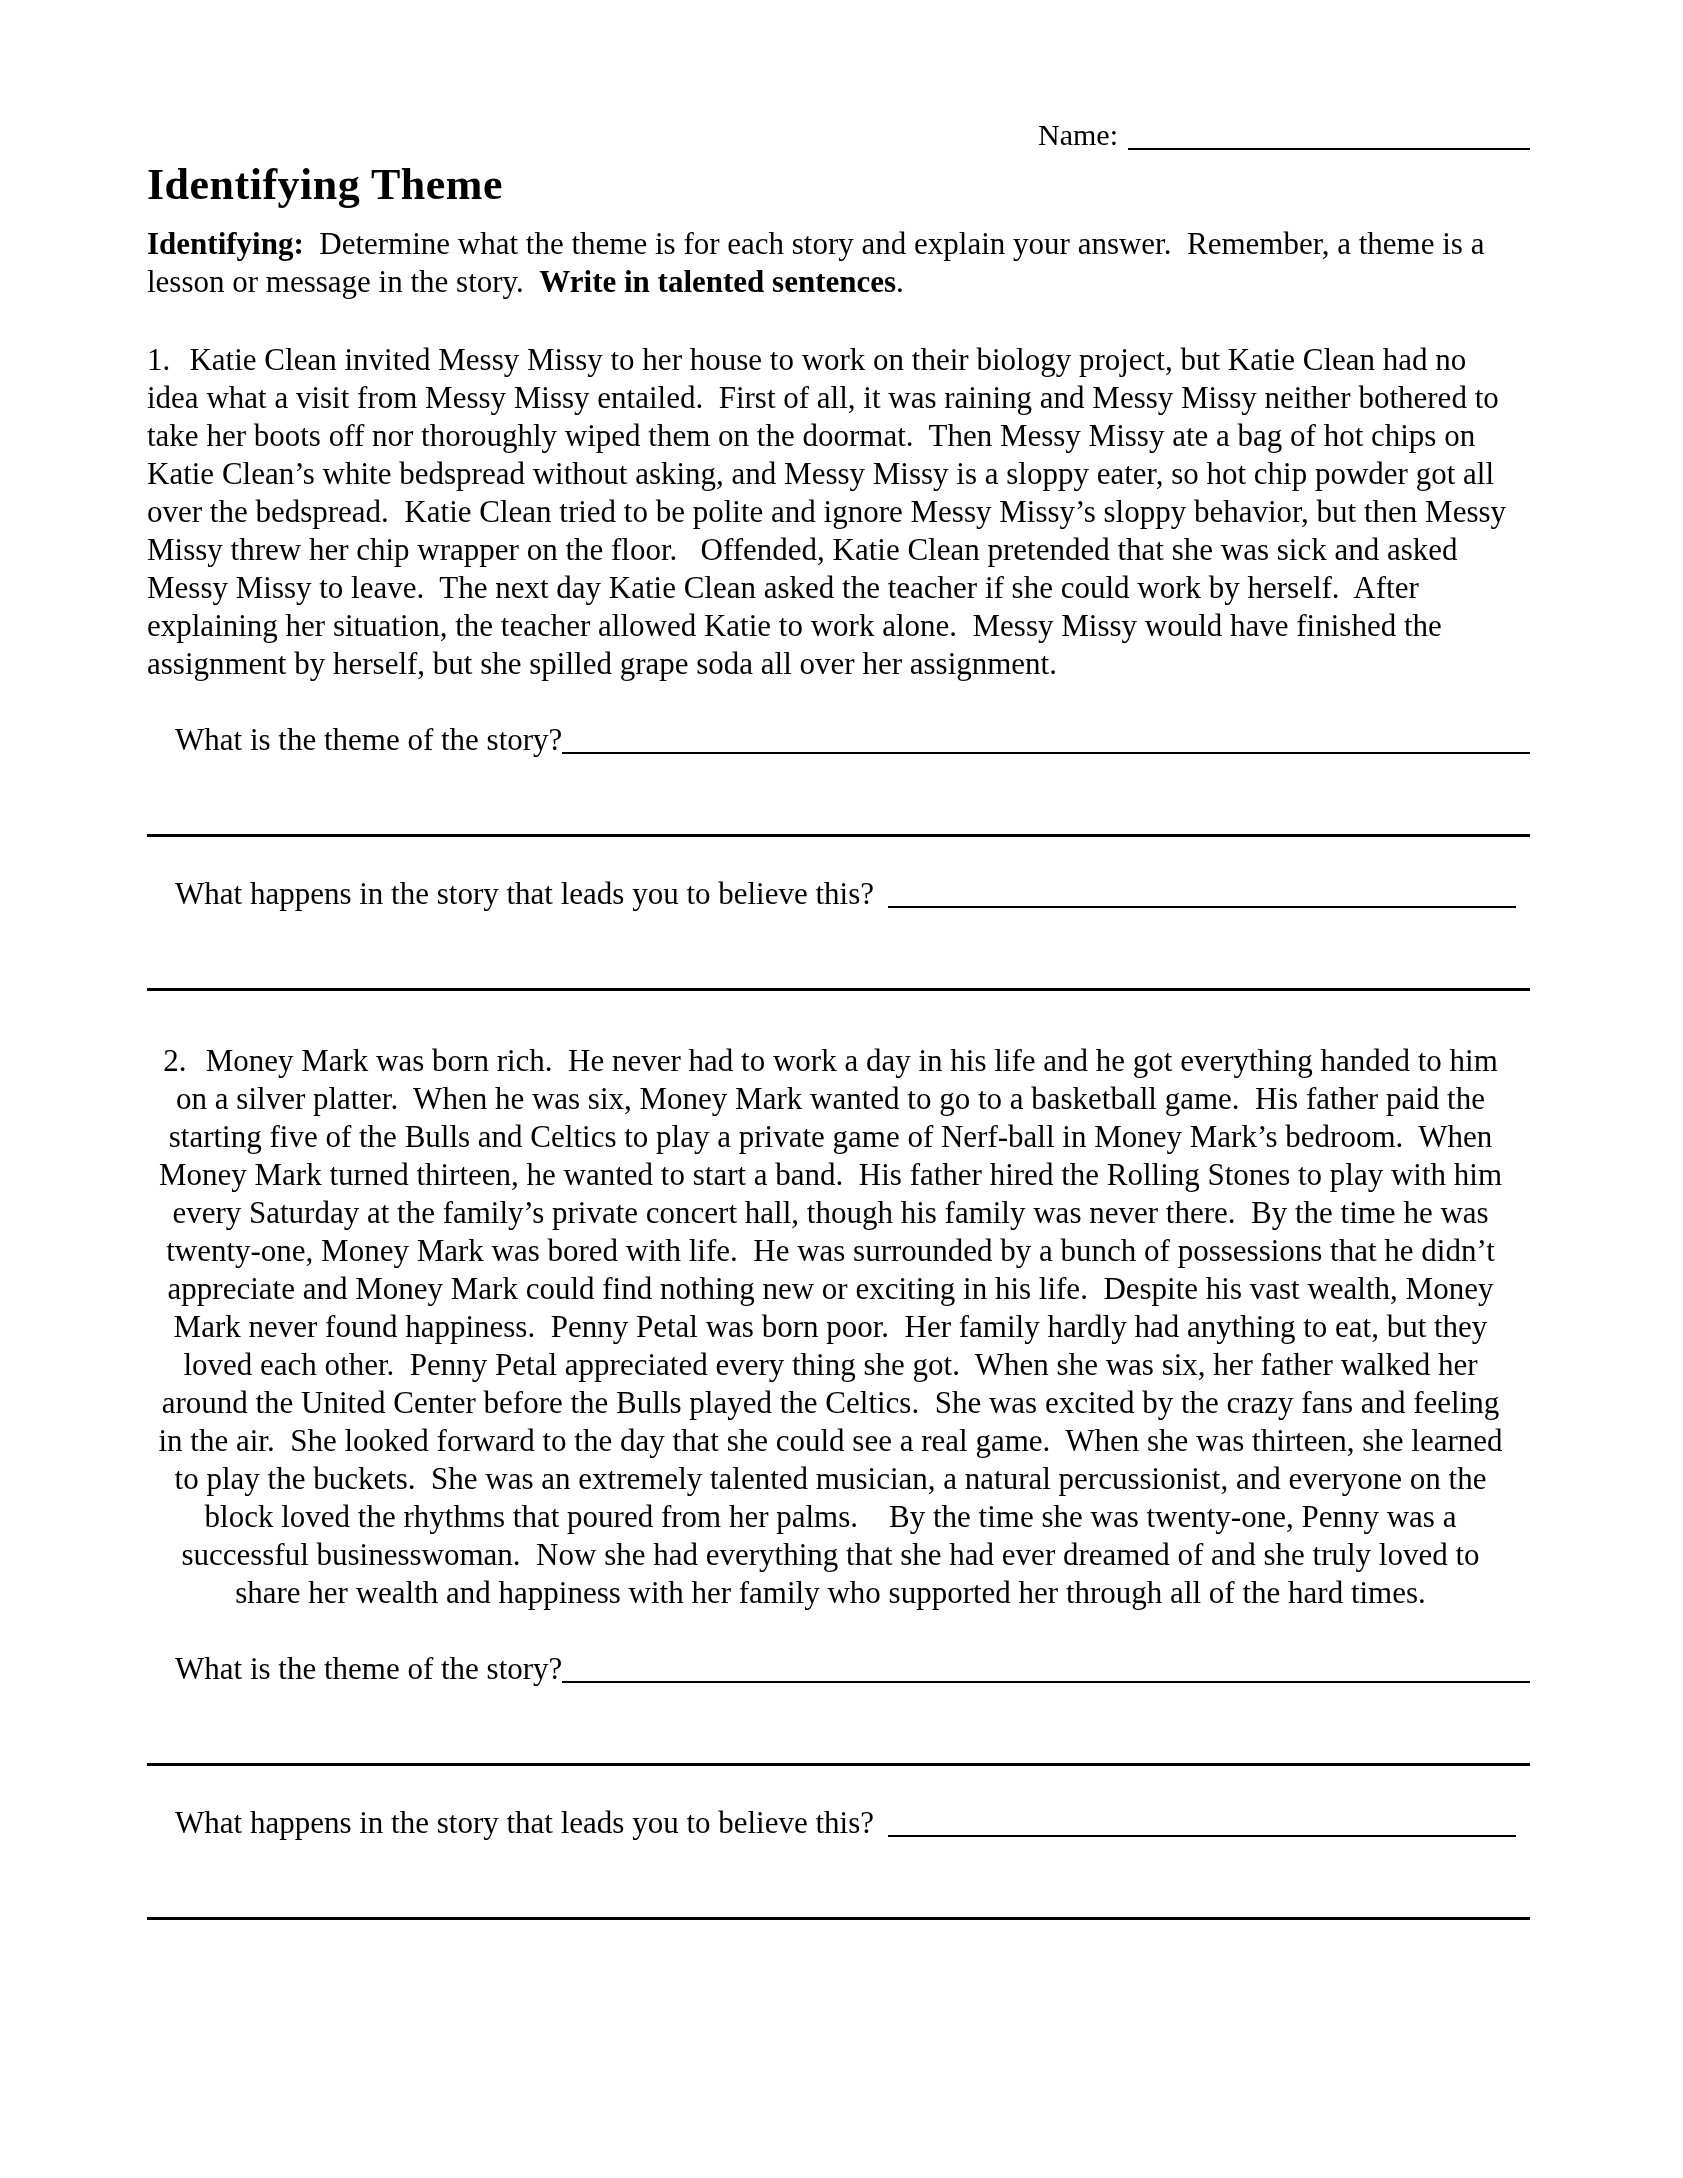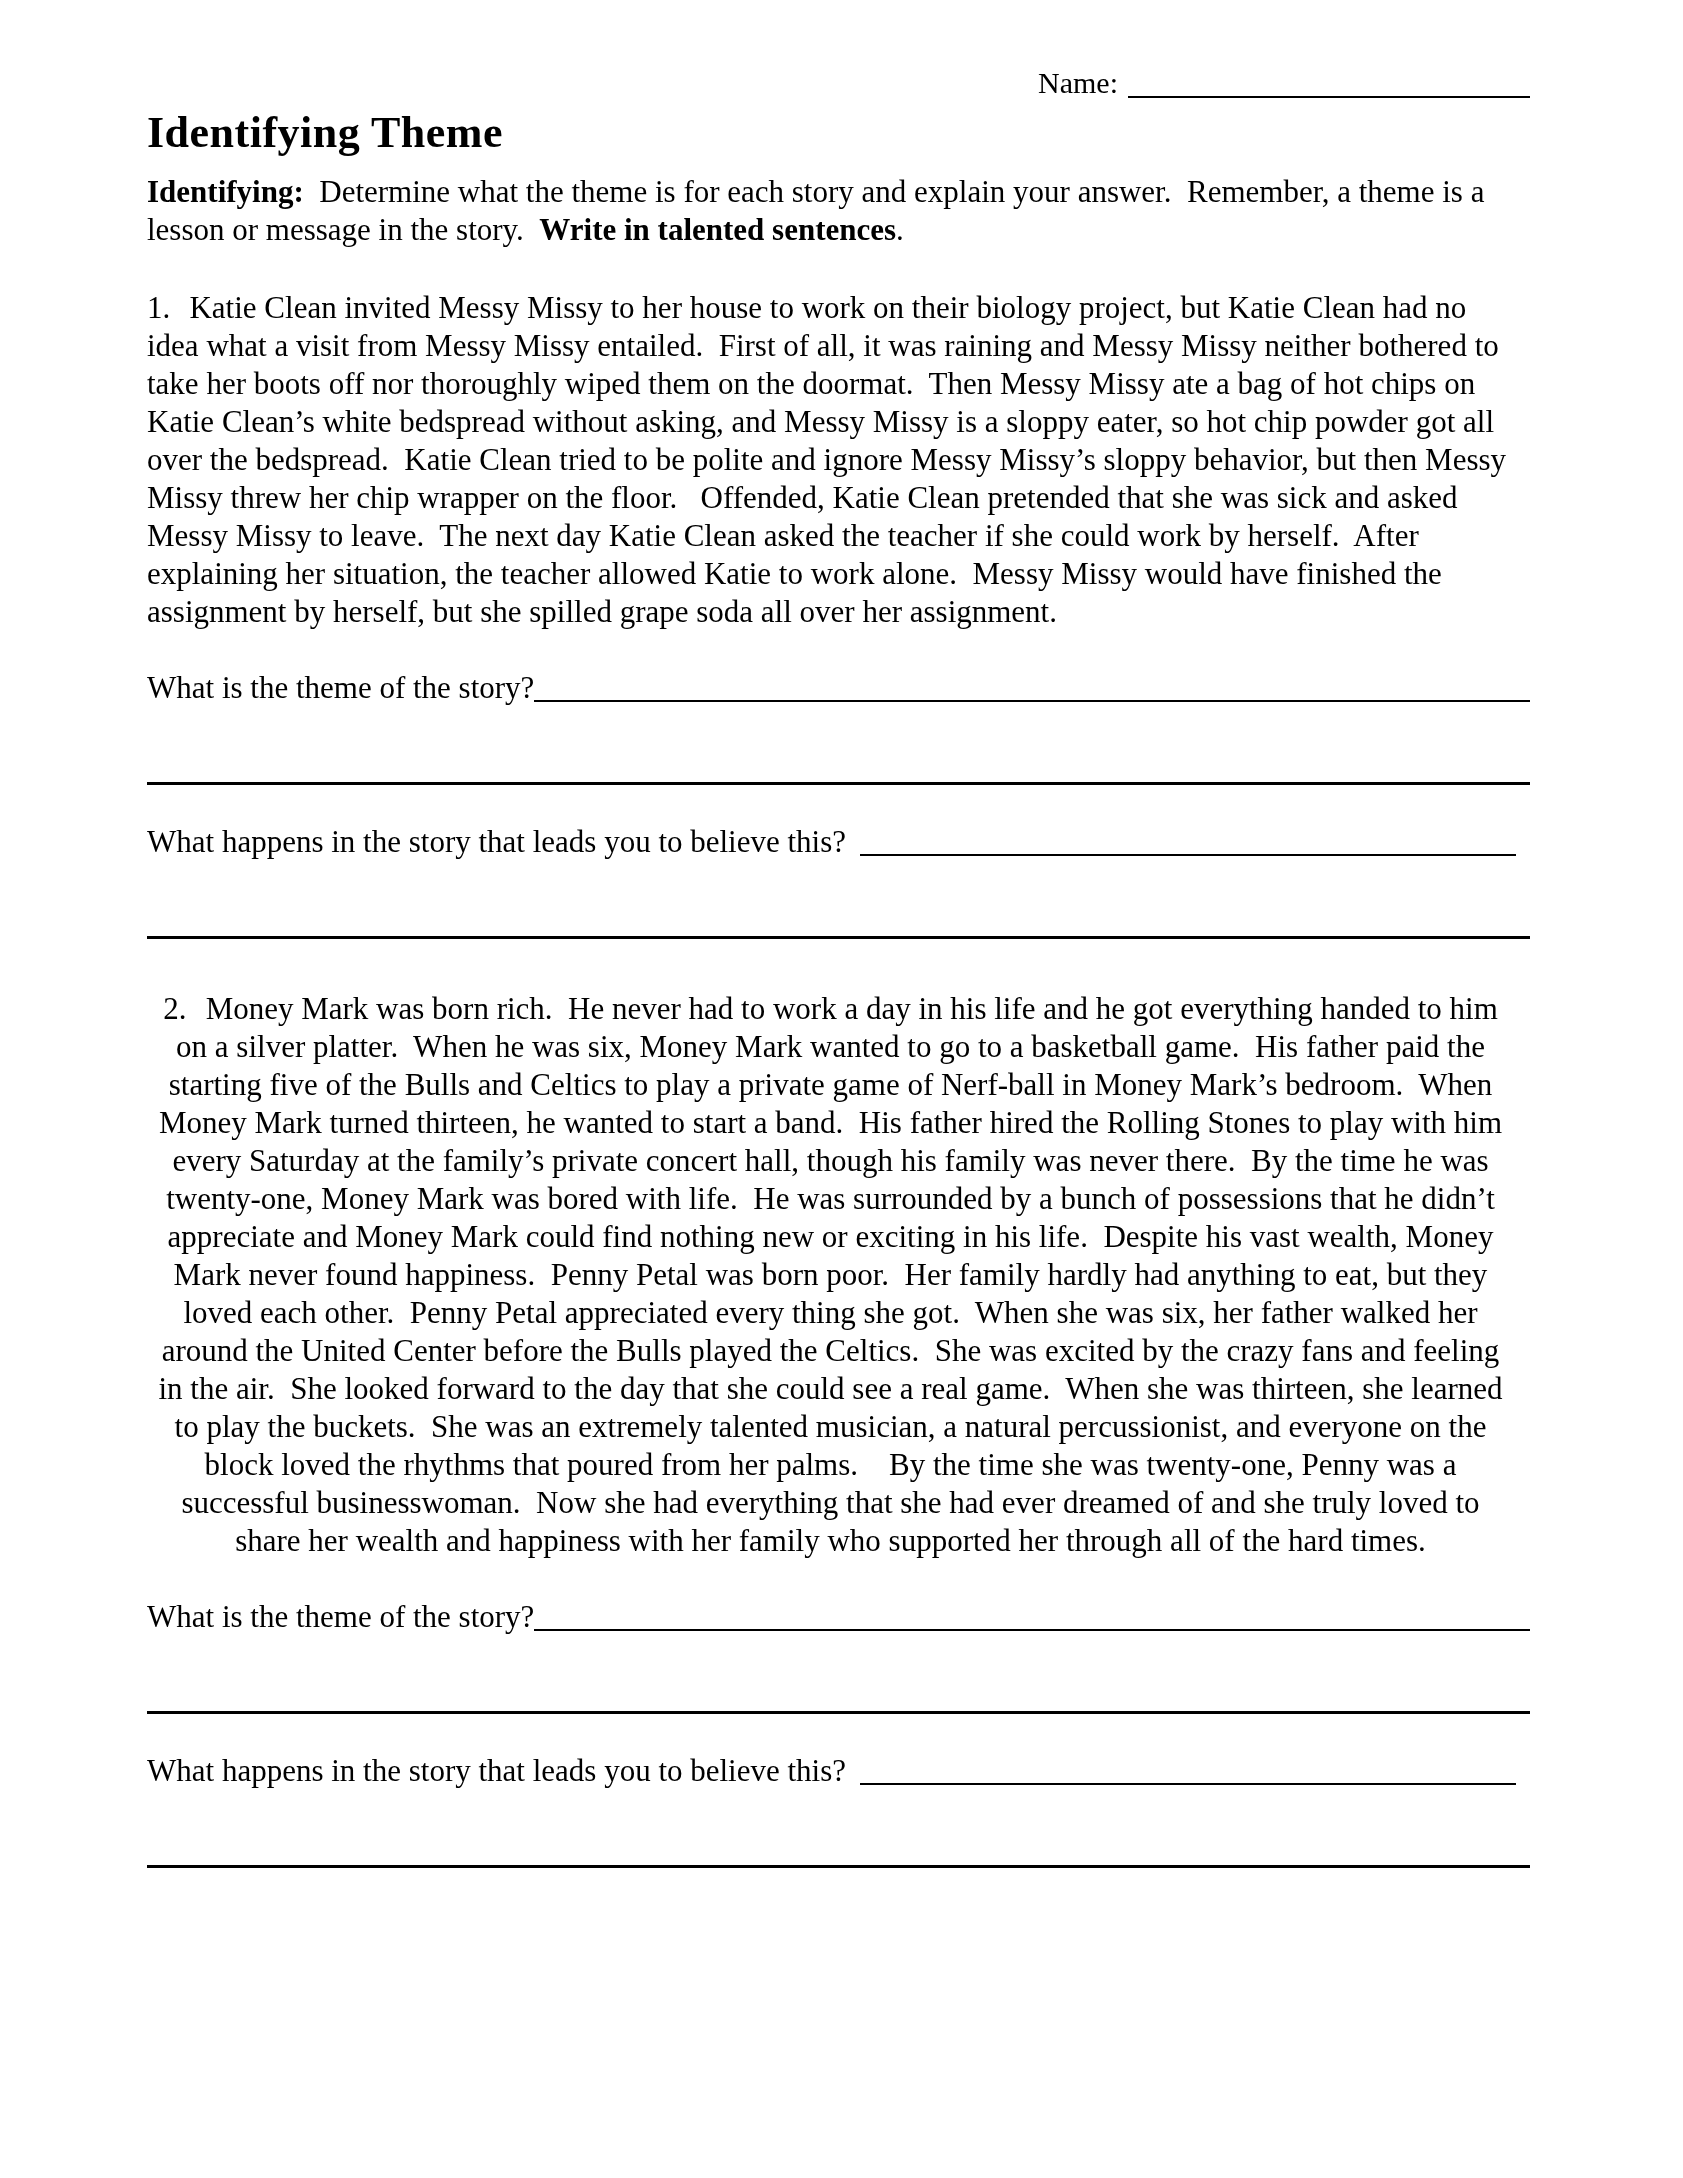--- a/index.html
+++ b/index.html
@@ -3,21 +3,21 @@
 <meta charset="utf-8">
 <style>
   html, body { margin: 0; padding: 0; background: #e8e8e8; }
   .page {
     position: relative;
     width: 1683px;
     height: 2178px;
     margin: 0 auto;
     background: #ffffff;
     box-sizing: border-box;
-    padding: 65px 153px 0 147px;
+    padding: 117px 153px 0 147px;
     font-family: "Liberation Serif", "DejaVu Serif", serif;
     font-size: 31px;
     line-height: 38px;
     color: #000000;
     overflow: hidden;
   }
   .name-row {
     display: flex;
     align-items: flex-end;
     margin-left: 891px;
@@ -46,21 +46,21 @@
     margin: 40px 16px 0 0;
     white-space: pre-wrap;
   }
   .story + .story .story-text { margin-top: 51px; text-align: center; }
   .story-number { margin-right: 0.62em; }
   .q-row {
     display: flex;
     align-items: flex-end;
     margin-top: 38px;
   }
-  .q-label { white-space: nowrap; }
+  .q-label { white-space: nowrap; margin-left: 28px; }
   .q-line {
     flex: 1;
     border-bottom: 2px solid #000;
     margin-bottom: 5px;
   }
   .q-line.gapped { margin-left: 14px; margin-right: 14px; }
   .answer-line {
     margin-top: 75px;
     border-bottom: 3px solid #000;
     height: 0;

